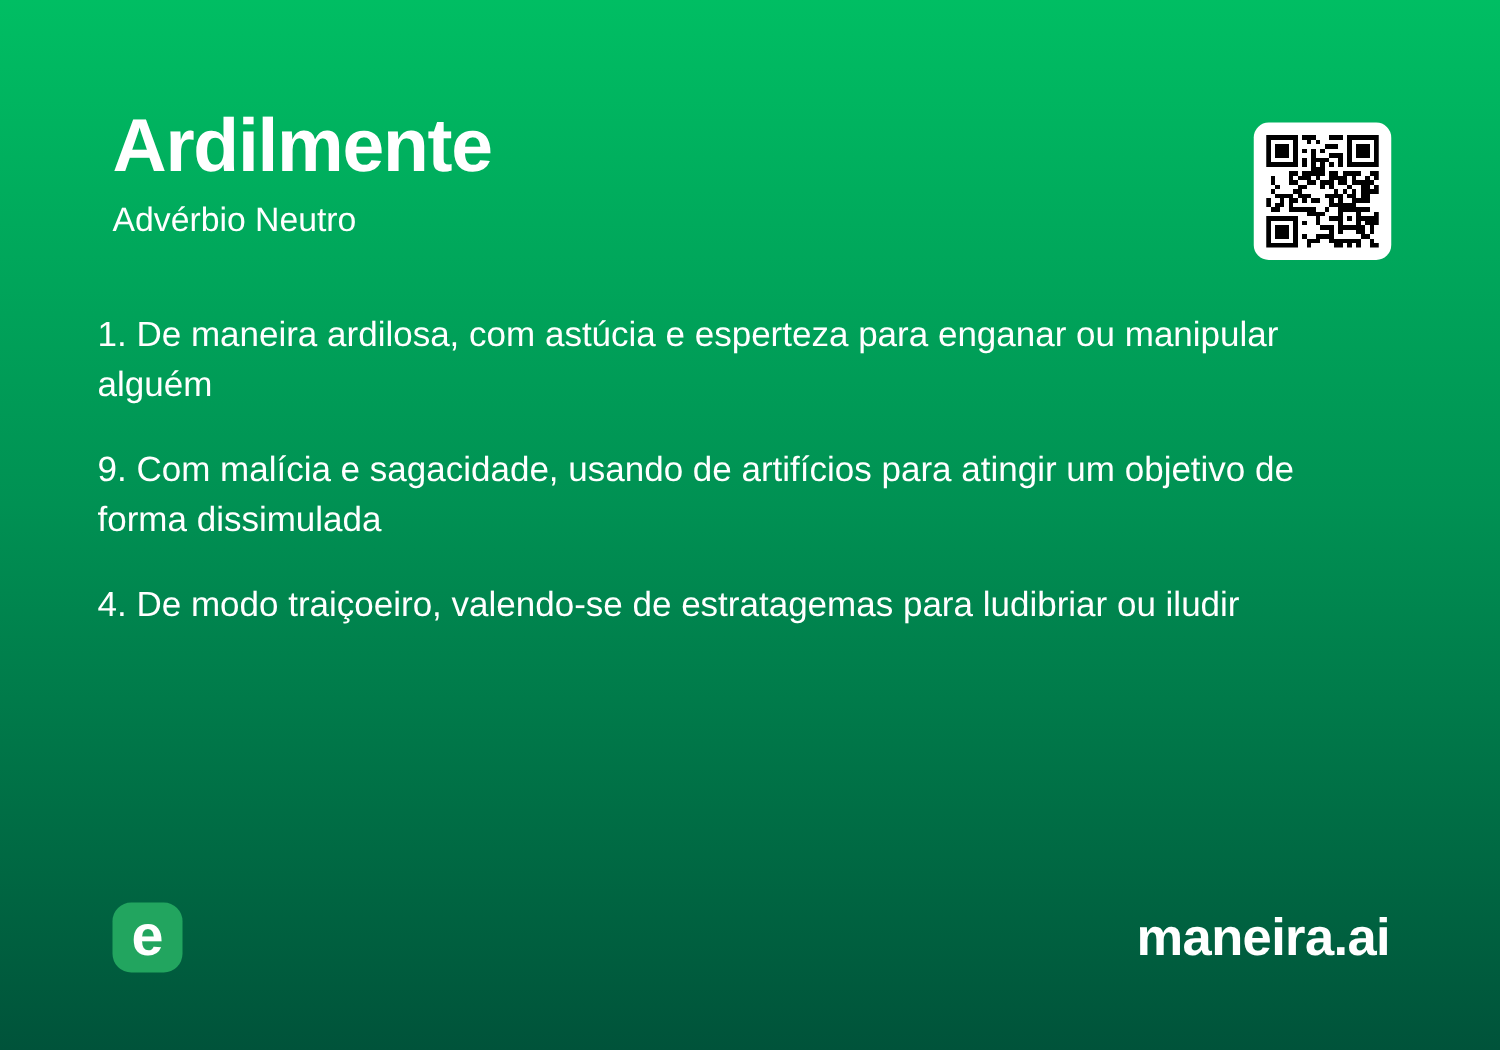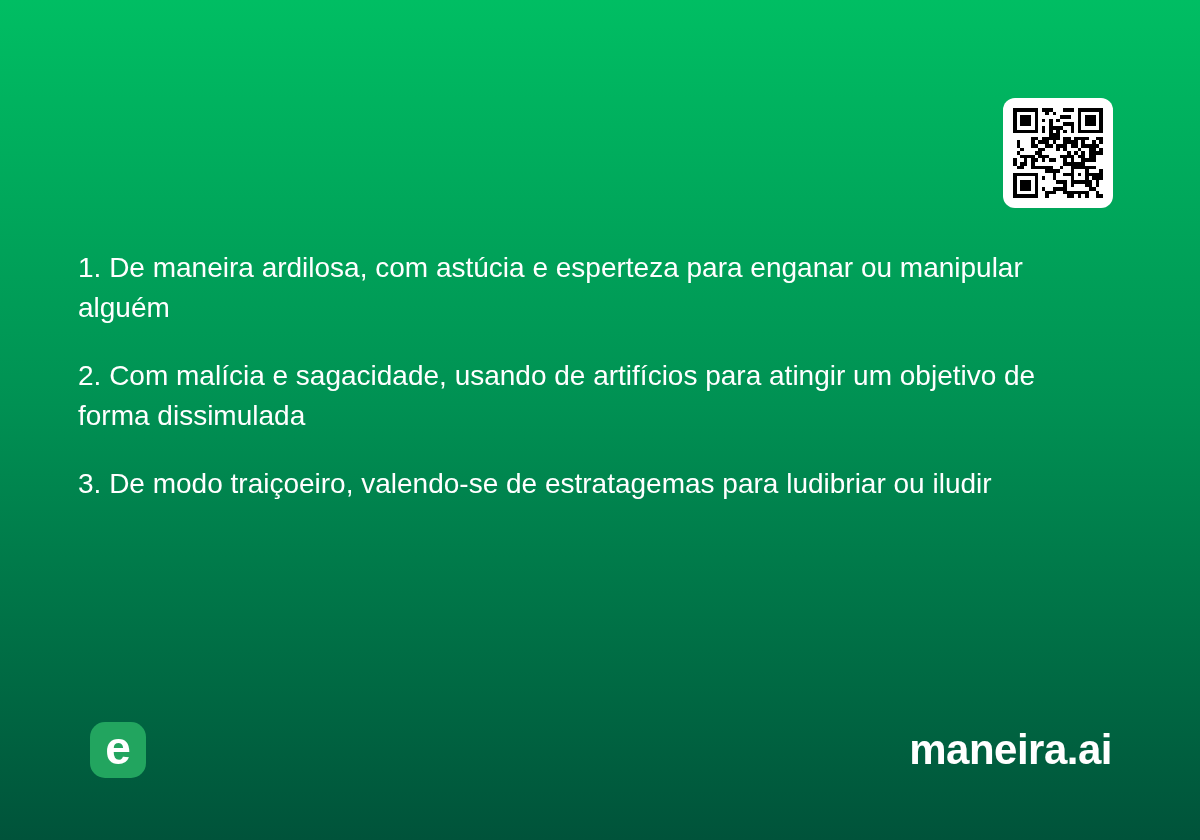--- a/index.html
+++ b/index.html
@@ -92,20 +92,24 @@
     font-weight: 800;
     letter-spacing: -0.5px;
     color: #FFFFFF;
   }
 </style>
 </head>
 <body>
 
 <div class="card">
 
+  <div class="header">
+    <h1 class="word-title">Ardilmente</h1>
+    <p class="part-of-speech">Advérbio Neutro</p>
+  </div>
 
   <div class="qr-wrap">
     <svg id="qr-svg" viewBox="0 0 25 25" shape-rendering="crispEdges" xmlns="http://www.w3.org/2000/svg">
         <rect x="0" y="0" width="1" height="1" fill="#000000"></rect>
         <rect x="1" y="0" width="1" height="1" fill="#000000"></rect>
         <rect x="2" y="0" width="1" height="1" fill="#000000"></rect>
         <rect x="3" y="0" width="1" height="1" fill="#000000"></rect>
         <rect x="4" y="0" width="1" height="1" fill="#000000"></rect>
         <rect x="5" y="0" width="1" height="1" fill="#000000"></rect>
         <rect x="6" y="0" width="1" height="1" fill="#000000"></rect>
@@ -411,22 +415,22 @@
         <rect x="16" y="24" width="1" height="1" fill="#000000"></rect>
         <rect x="18" y="24" width="1" height="1" fill="#000000"></rect>
         <rect x="20" y="24" width="1" height="1" fill="#000000"></rect>
         <rect x="23" y="24" width="1" height="1" fill="#000000"></rect>
         <rect x="24" y="24" width="1" height="1" fill="#000000"></rect>
       </svg>
   </div>
 
   <div class="definitions">
     <p class="definition-item">1. De maneira ardilosa, com astúcia e esperteza para enganar ou manipular alguém</p>
-    <p class="definition-item">2. Com malícia e sagacidade, usando de artifícios para atingir um objetivo de forma dissimulada</p>
-    <p class="definition-item">3. De modo traiçoeiro, valendo-se de estratagemas para ludibriar ou iludir</p>
+    <p class="definition-item">9. Com malícia e sagacidade, usando de artifícios para atingir um objetivo de forma dissimulada</p>
+    <p class="definition-item">4. De modo traiçoeiro, valendo-se de estratagemas para ludibriar ou iludir</p>
   </div>
 
   <div class="footer">
     <div class="logo-badge">
       <span class="logo-letter">e</span>
     </div>
     <span class="brand-name">maneira.ai</span>
   </div>
 
 </div>

